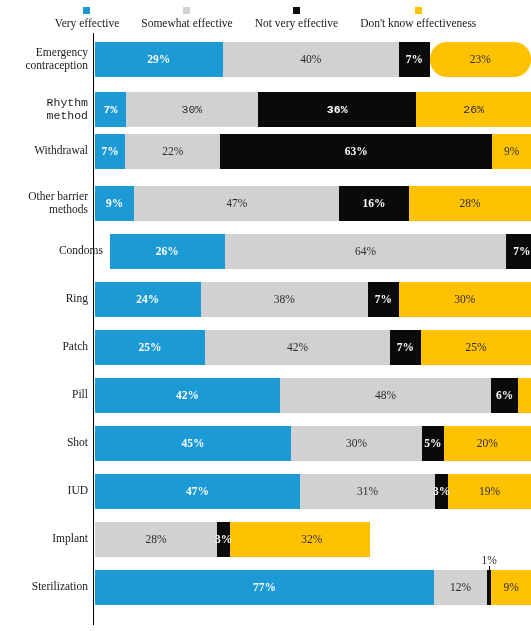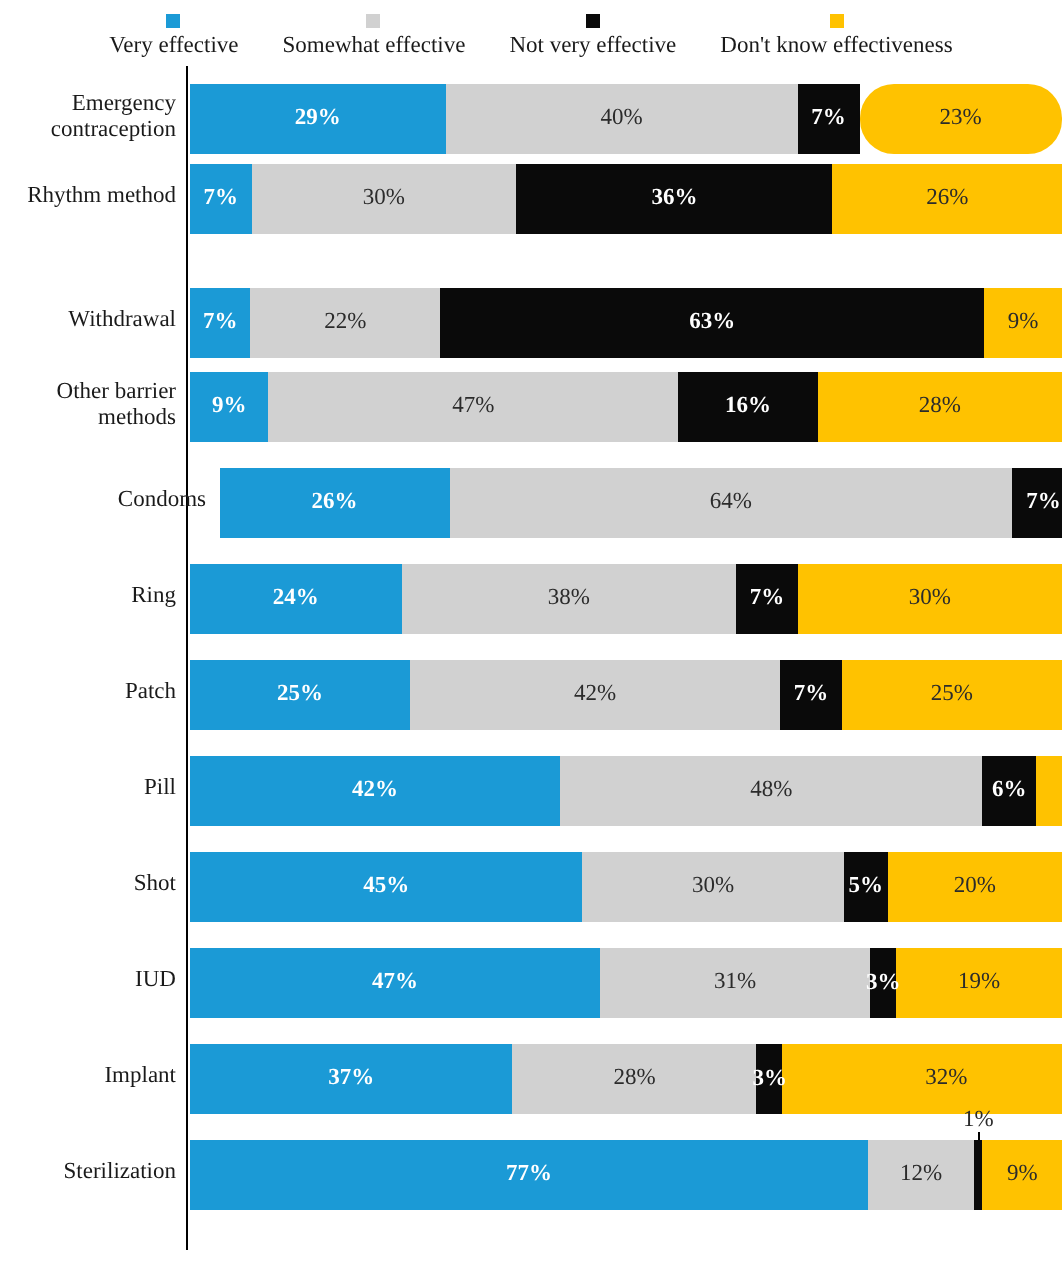--- a/index.html
+++ b/index.html
@@ -185,42 +185,42 @@
               <span class="seg-label">40%</span>
             </div>
             <div class="seg n" style="background: rgb(10, 10, 10); width: 7.07071%;">
               <span class="seg-label">7%</span>
             </div>
             <div class="seg d" style="background: rgb(255, 194, 0); width: 23.2323%; border-radius: 17px;">
               <span class="seg-label">23%</span>
             </div>
           </div>
         </div>
-        <div class="row" style="top: 42px;">
+        <div class="row" style="top: 52px; font-family: Liberation Mono, monospace;">
           <div class="row-label">
             <div>
               <div>Rhythm method</div>
             </div>
           </div>
           <div class="bar">
             <div class="seg v" style="background: rgb(27, 154, 214); width: 7.07071%;">
               <span class="seg-label">7%</span>
             </div>
             <div class="seg s" style="background: rgb(209, 209, 209); width: 30.303%;">
               <span class="seg-label">30%</span>
             </div>
             <div class="seg n" style="background: rgb(10, 10, 10); width: 36.3636%;">
               <span class="seg-label">36%</span>
             </div>
             <div class="seg d" style="background: rgb(255, 194, 0); width: 26.2626%;">
               <span class="seg-label">26%</span>
             </div>
           </div>
         </div>
-        <div class="row" style="top: 104px;">
+        <div class="row" style="top: 94px;">
           <div class="row-label">
             <div>
               <div>Withdrawal</div>
             </div>
           </div>
           <div class="bar">
             <div class="seg v" style="background: rgb(27, 154, 214); width: 6.93069%;">
               <span class="seg-label">7%</span>
             </div>
             <div class="seg s" style="background: rgb(209, 209, 209); width: 21.7822%;">
@@ -378,23 +378,20 @@
             </div>
           </div>
         </div>
         <div class="row" style="top: 482px;">
           <div class="row-label">
             <div>
               <div>Implant</div>
             </div>
           </div>
           <div class="bar">
-            <div class="seg v" style="background: rgb(27, 154, 214); width: 37%;">
-              <span class="seg-label">37%</span>
-            </div>
             <div class="seg s" style="background: rgb(209, 209, 209); width: 28%;">
               <span class="seg-label">28%</span>
             </div>
             <div class="seg n" style="background: rgb(10, 10, 10); width: 3%;">
               <span class="seg-label overflow-center">3%</span>
             </div>
             <div class="seg d" style="background: rgb(255, 194, 0); width: 32%; padding-left: 24px;">
               <span class="seg-label">32%</span>
             </div>
           </div>

